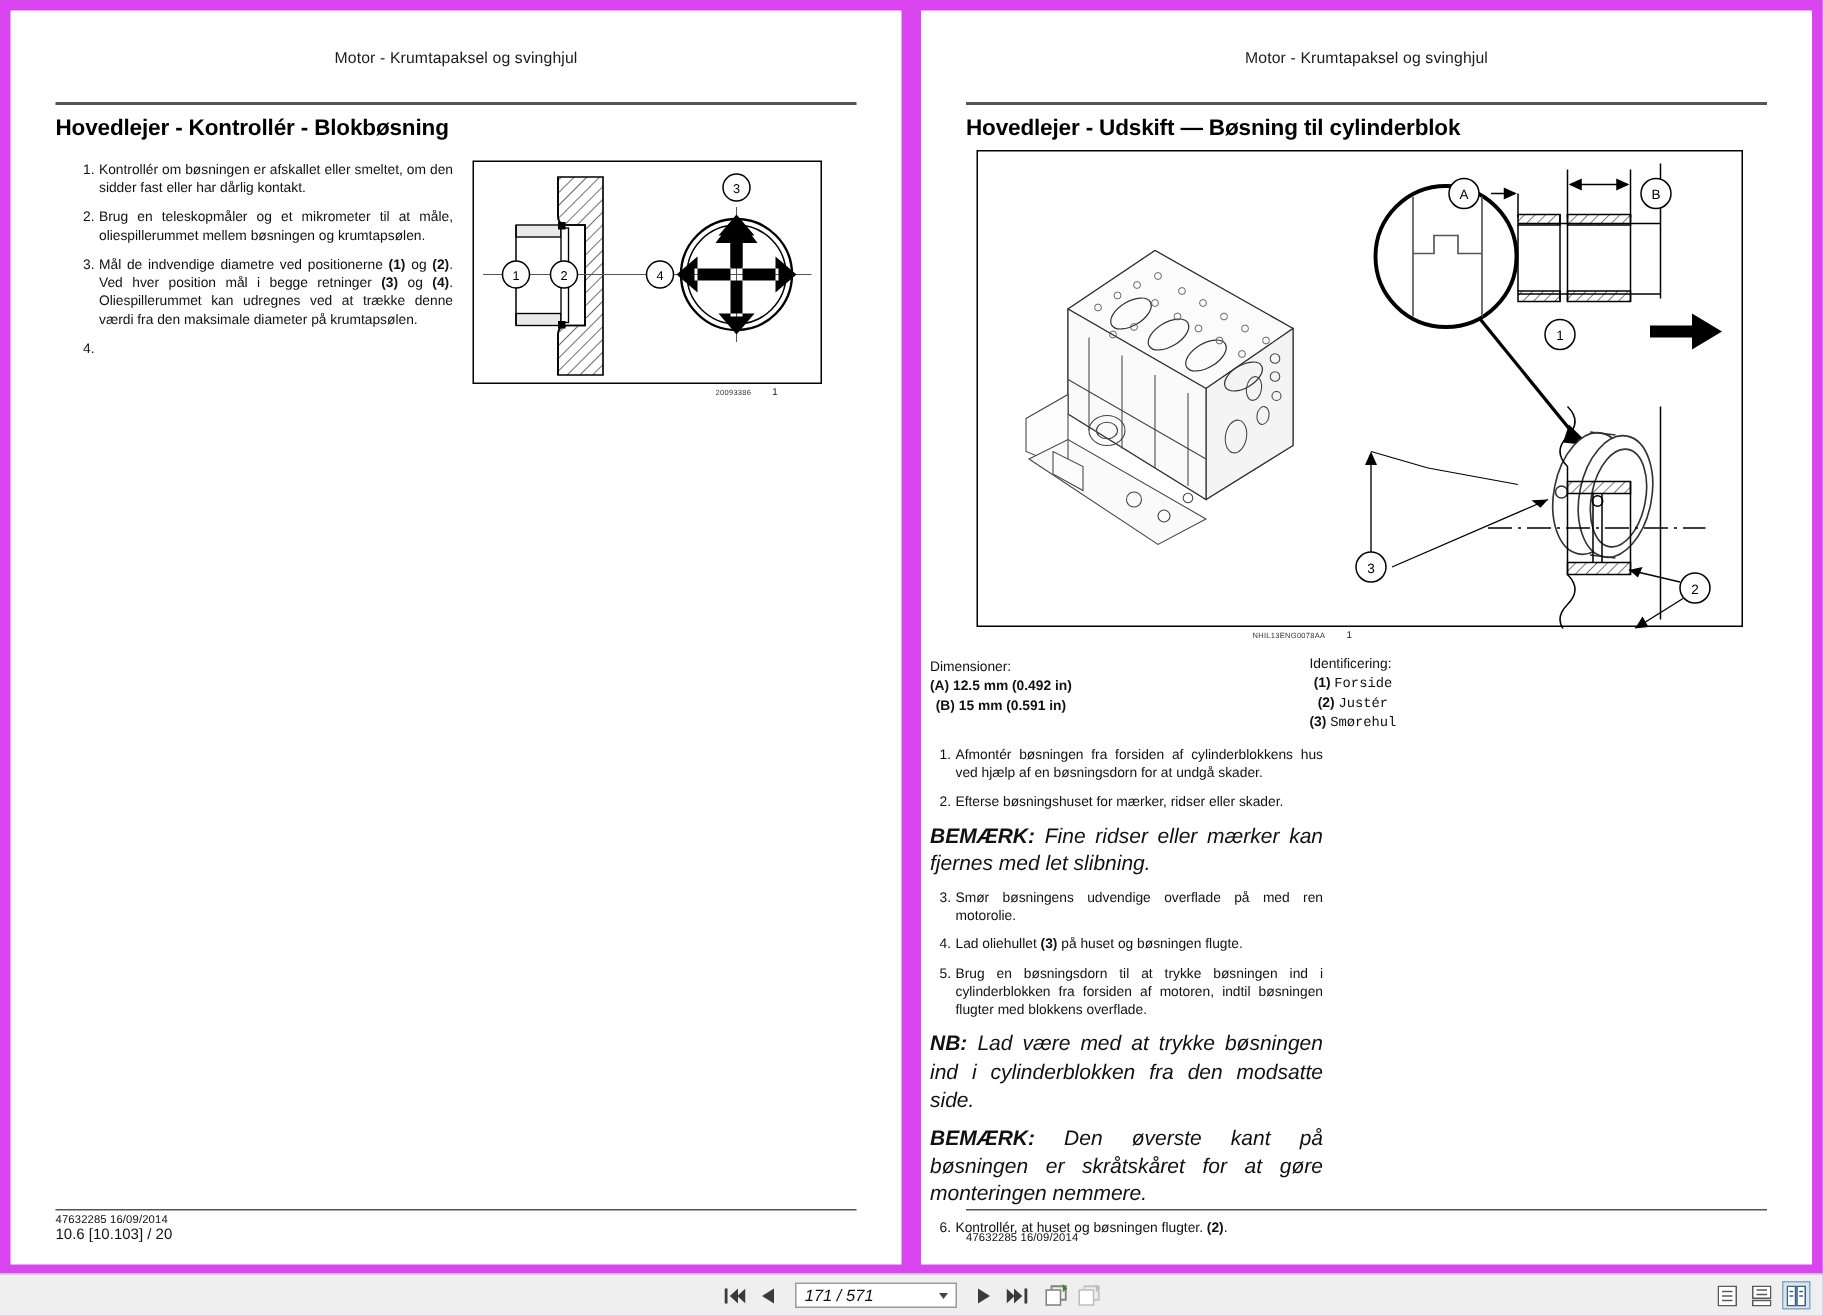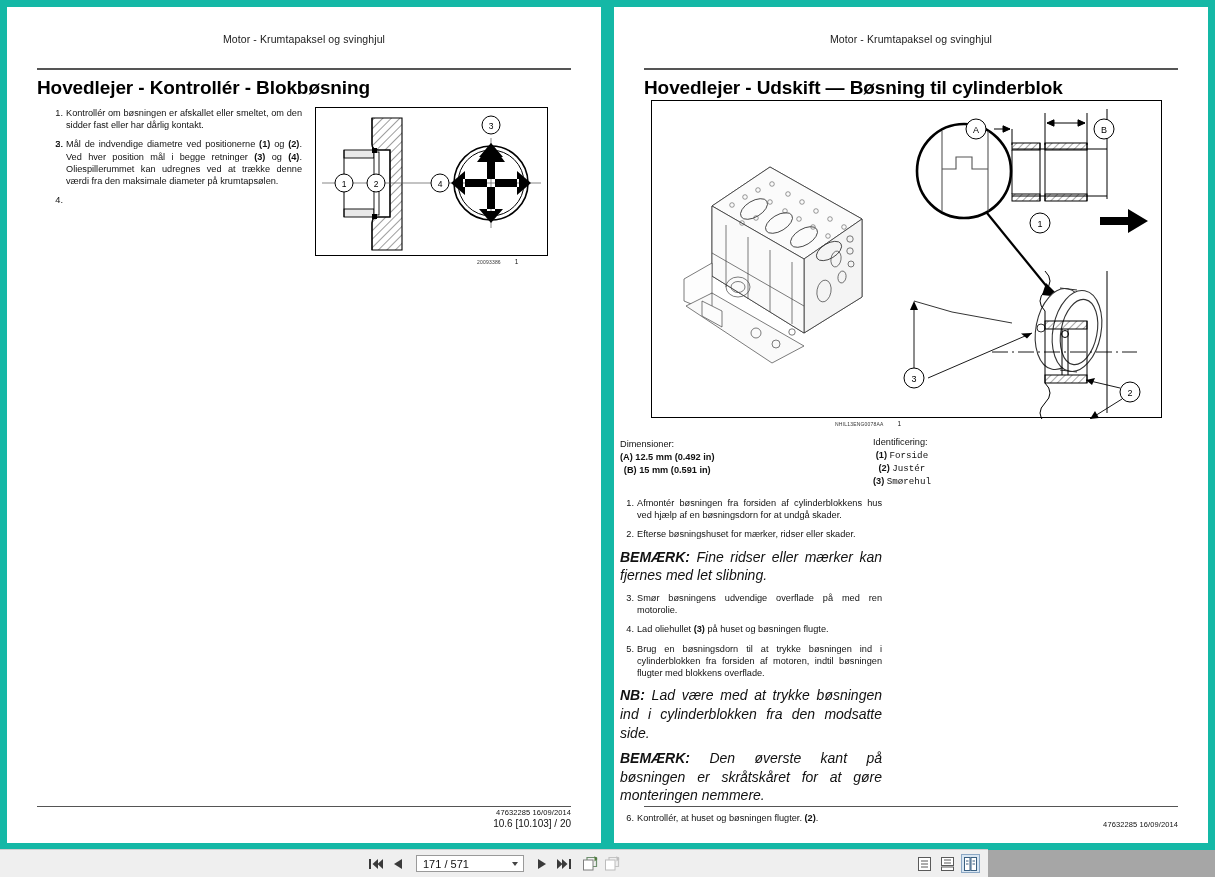--- a/index.html
+++ b/index.html
@@ -17,21 +17,21 @@
     position: relative;
     width: 1215px;
     height: 877px;
     background: #a6a6a6;
   }
   .pages-area {
     position: absolute;
     left: 0; top: 0;
     width: 1215px;
     height: 850px;
-    background: #14b8a6;
+    background: #d946ef;
     overflow: hidden;
   }
   .page {
     position: absolute;
     top: 7px;
     width: 594px;
     height: 836px;
     background: #ffffff;
   }
   .page-left  { left: 7px; }
@@ -60,21 +60,21 @@
     right: 30px;
     top: 61px;
     height: 2px;
     background: #555555;
   }
   .sec-title {
     position: absolute;
     left: 30px;
     right: 30px;
     top: 70px;
-    font-size: 19px;
+    font-size: 15px;
     font-weight: bold;
     color: #000000;
     letter-spacing: -0.1px;
   }
 
   
   .olist { position: absolute; }
   .li {
     position: relative;
     display: block;
@@ -143,38 +143,39 @@
     right: 30px;
     bottom: 36px;
     height: 1.5px;
     background: #555555;
   }
   .footer {
     position: absolute;
     left: 30px;
     right: 30px;
     bottom: 14px;
-    text-align: right;
+    text-align: left;
     color: #111;
   }
   .footer .f1 { font-size: 7.5px; display:block; letter-spacing:0.1px;}
   .footer .f2 { font-size: 10px; display:block; margin-top: 1px;}
 
   
   .toolbar {
     position: absolute;
     left: 0;
     bottom: 0;
-    width: 988px;
+    width: 1215px;
     height: 27px;
     background: #efefef;
     border-top: 1px solid #cfcfcf;
     display: flex;
     align-items: center;
     justify-content: center;
+    font-style: italic;
   }
   .tb-center {
     display: flex;
     align-items: center;
     gap: 0px;
   }
   .tbtn {
     width: 20px; height: 21px;
     display: flex; align-items: center; justify-content: center;
     cursor: default;
@@ -234,20 +235,21 @@
         <div class="head-rule"></div>
         <div class="sec-title">Hovedlejer - Kontrollér - Blokbøsning</div>
 
         <div class="olist" style="left:42px; top:100px; width:253px;">
           <div class="li">
             <span class="num">1.</span>
             <span>Kontrollér om bøsningen er afskallet eller smeltet, om den sidder fast eller har dårlig kontakt.</span>
           </div>
           <div class="li">
             <span class="num">2.</span>
+            <span>Brug en teleskopmåler og et mikrometer til at måle, oliespillerummet mellem bøsningen og krumtapsølen.</span>
           </div>
           <div class="li">
             <span class="num">3.</span>
             <span>Mål de indvendige diametre ved positionerne <b>(1)</b> og <b>(2)</b>. Ved hver position mål i begge retninger <b>(3)</b> og <b>(4)</b>. Oliespillerummet kan udregnes ved at trække denne værdi fra den maksimale diameter på krumtapsølen.</span>
           </div>
           <div class="li">
             <span class="num">4.</span>
           </div>
         </div>
 

